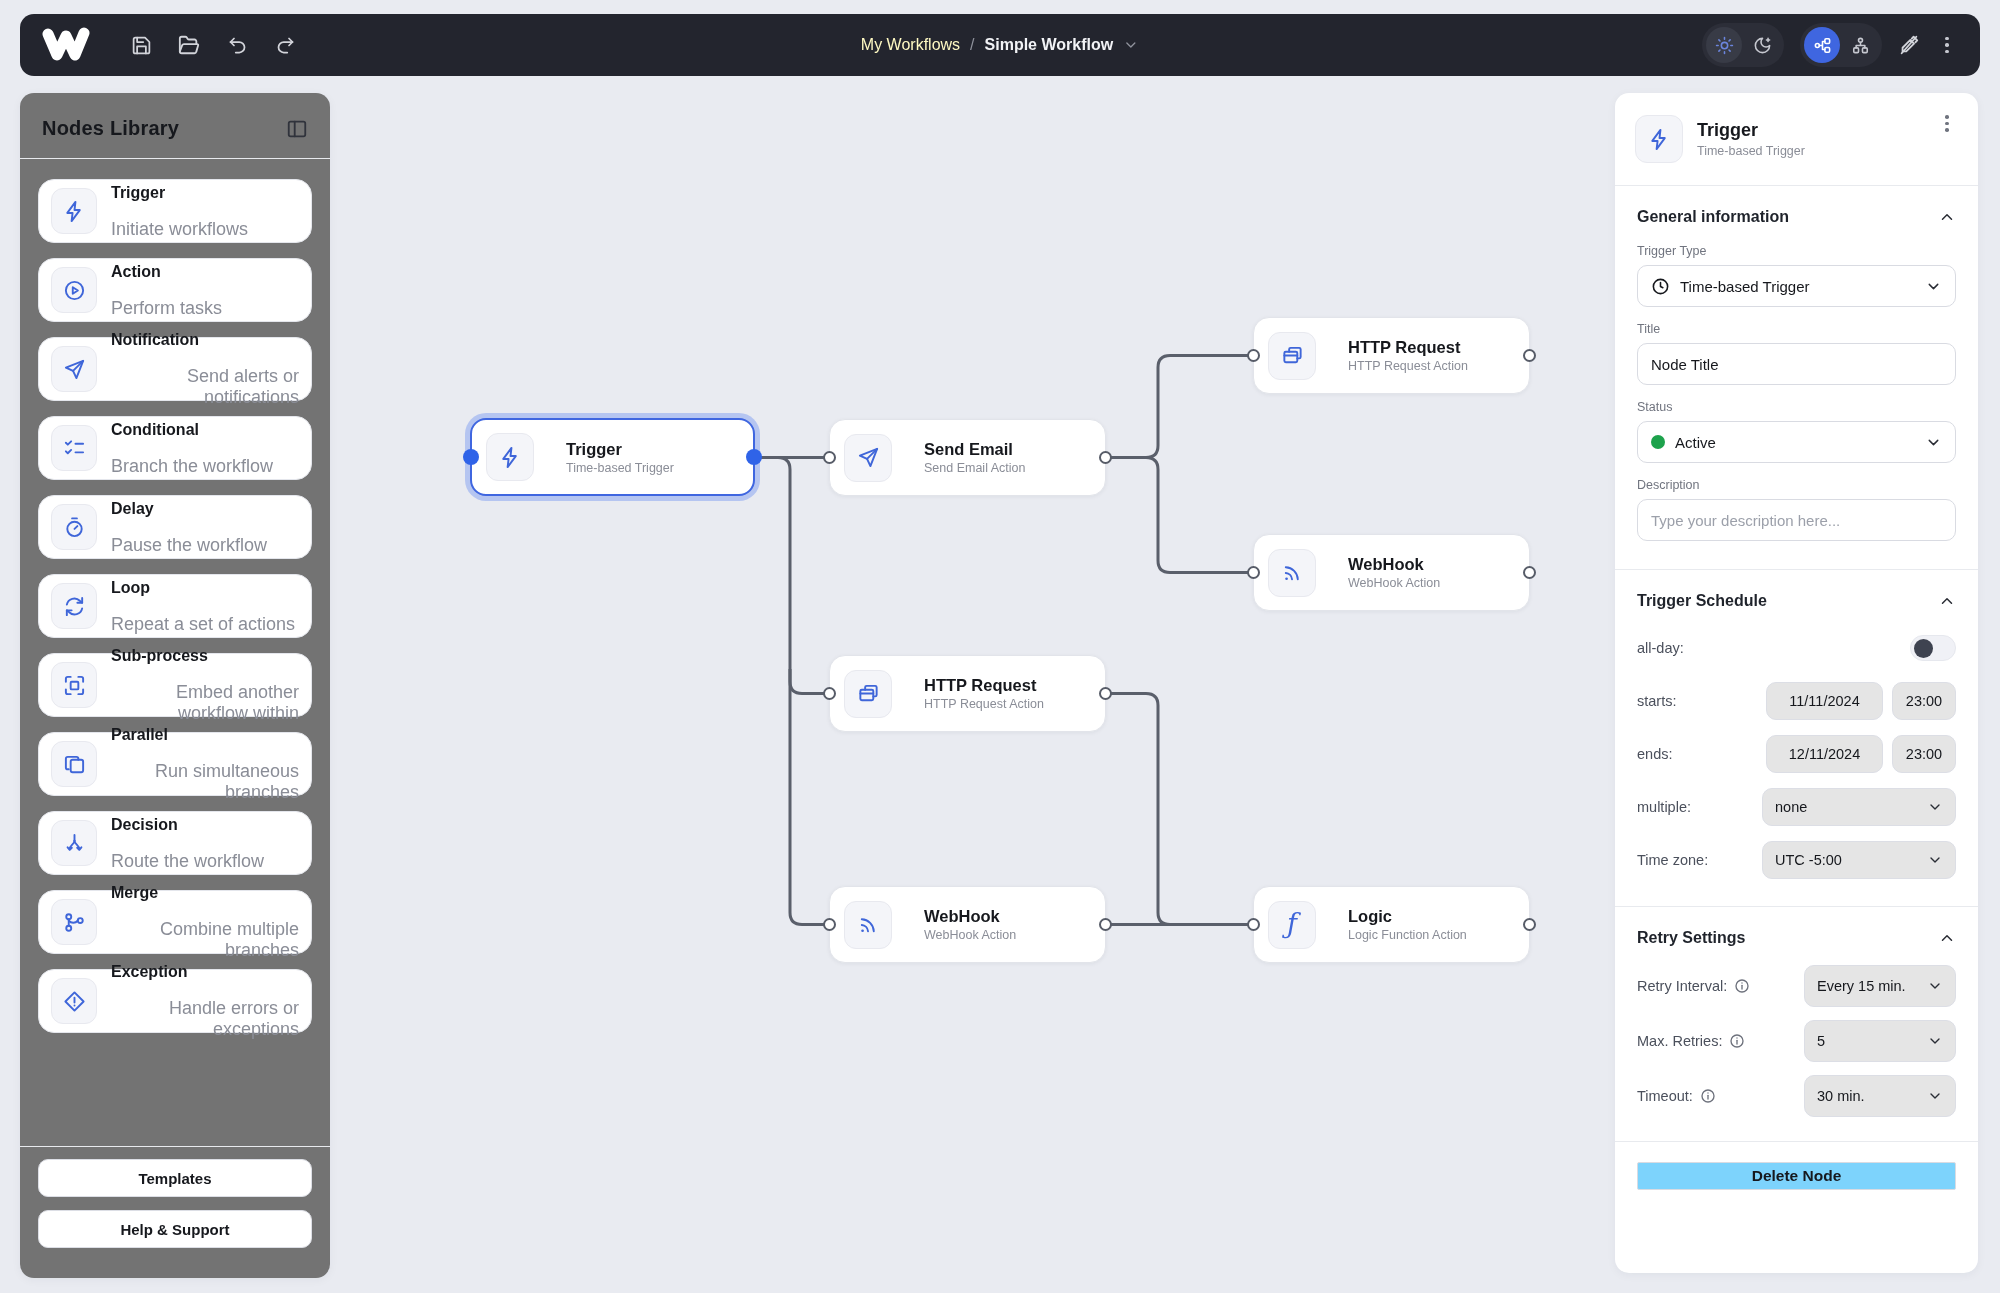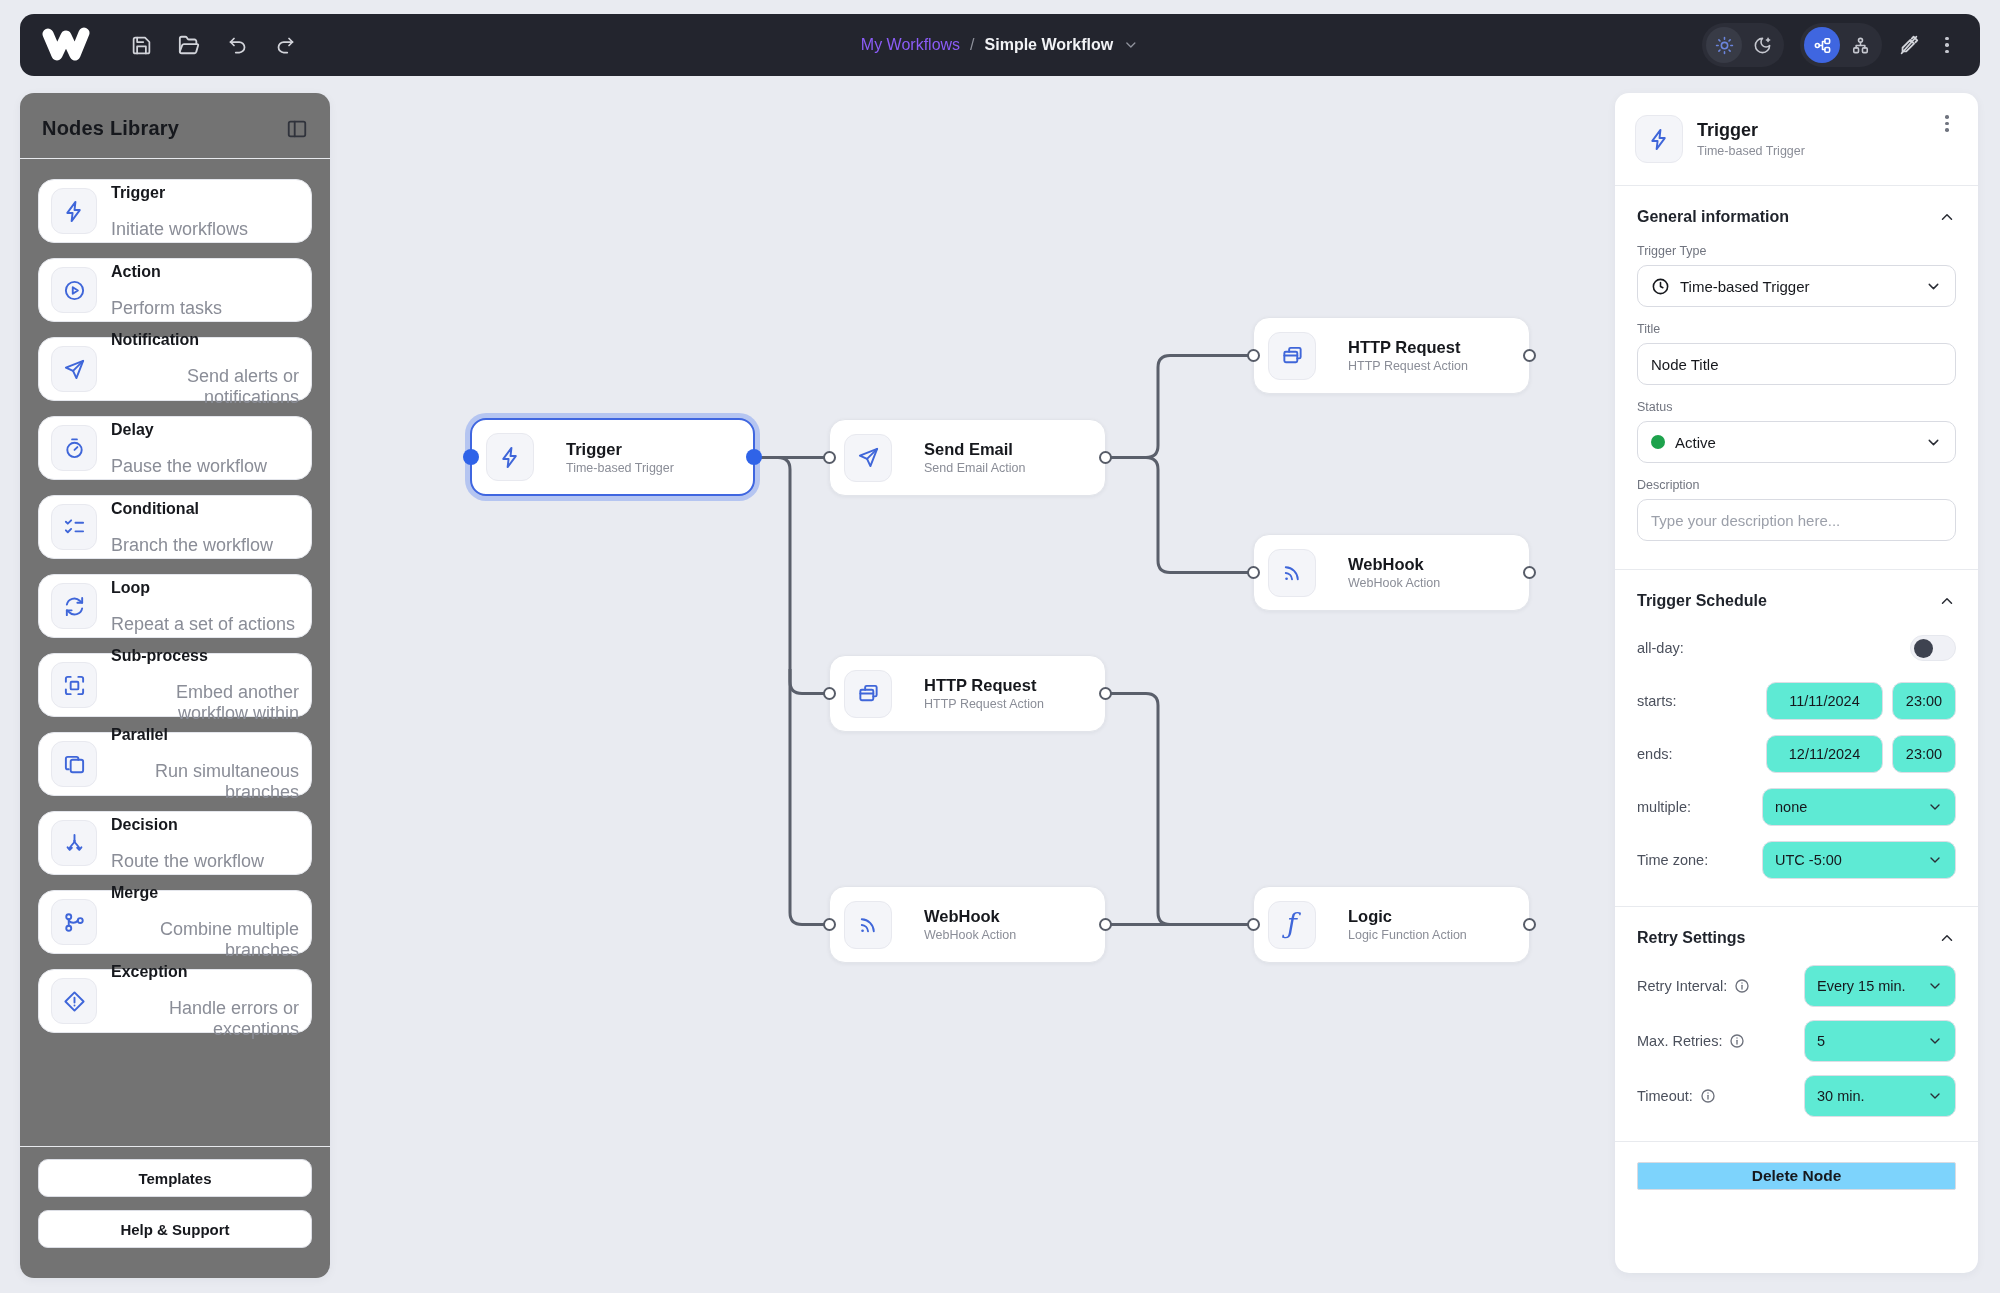--- a/index.html
+++ b/index.html
@@ -19,21 +19,21 @@
     background:#23252e; border-radius:14px;
     display:flex; align-items:center; padding:0 22px;
   }
   .logo { width:54px; height:40px; display:flex; align-items:center; }
   .tb-icons { display:flex; gap:26px; margin-left:34px; }
   .tb-btn { width:22px; height:22px; color:#d2d4da; cursor:pointer; display:flex; align-items:center; justify-content:center; }
   .breadcrumb {
     position:absolute; left:50%; transform:translateX(-50%);
     display:flex; align-items:center; gap:10px; font-size:16px;
   }
-  .bc-parent { color:#8b5cf6; }
+  .bc-parent { color:#fef9c3; }
   .bc-sep { color:#8e919b; }
   .bc-current { color:#f2f3f6; font-weight:600; }
   .bc-chev { color:#8e919b; width:16px; height:16px; }
   .tb-right { margin-left:auto; display:flex; align-items:center; gap:16px; }
   .seg { background:#2c2e38; border-radius:999px; padding:4px; display:flex; gap:2px; }
   .seg-btn { width:36px; height:36px; border-radius:50%; display:flex; align-items:center; justify-content:center; color:#c6c8d0; cursor:pointer; }
   .seg-btn.active-dim { background:#383b46; color:#6b85dd; }
   .seg-btn.active-blue { background:#3f66e0; color:#ffffff; }
   .kebab { display:flex; flex-direction:column; gap:3px; align-items:center; width:22px; cursor:pointer; }
   .kebab i { width:3.5px; height:3.5px; border-radius:50%; background:#c6c8d0; display:block; }
@@ -112,21 +112,21 @@
     border:none; outline:none; font-size:15px; width:100%; font-family:"Liberation Sans", sans-serif; color:#16181d; background:transparent;
   }
   .control input::placeholder { color:#9ca0aa; }
   .dot { width:14px; height:14px; border-radius:50%; flex:none; }
   .clock-ic { width:19px; height:19px; color:#16181d; }
   .srow { display:flex; align-items:center; margin-bottom:13px; min-height:40px; }
   .srow-label { font-size:14.5px; color:#4b505c; display:flex; align-items:center; gap:7px; }
   .srow-ctrls { margin-left:auto; display:flex; gap:9px; align-items:center; }
   .pillbox {
     border:1px solid #dcdee5; border-radius:10px; height:38px; display:flex; align-items:center;
-    justify-content:center; font-size:14.5px; padding:0 10px; cursor:pointer; background:#5eead4;
+    justify-content:center; font-size:14.5px; padding:0 10px; cursor:pointer; background:#e5e5e5;
   }
   .datebox { width:117px; } .timebox { width:64px; }
   .selbox { width:194px; justify-content:flex-start; padding:0 12px; }
   .selbox .chev-dn { margin-left:auto; width:16px; height:16px; color:#2a2d35; }
   .selbox2 { width:152px; height:42px; }
   .toggle { width:46px; height:26px; background:#f0f1f6; border:1px solid #e6e8ee; border-radius:999px; position:relative; cursor:pointer; }
   .toggle .knob { position:absolute; left:3px; top:2.5px; width:19px; height:19px; border-radius:50%; background:#3e4350; }
   .info-ic { width:16px; height:16px; color:#6d717c; }
   .delete-wrap { padding:20px 22px; }
   .delete-btn {
@@ -274,43 +274,43 @@
         </div>
       <div>
           <div class="nc-title">Notification</div>
           <div class="nc-sub">Send alerts or notifications</div>
         </div>
     </div>
 
     <div class="node-card">
       <div class="icbox">
           <svg class="ic" viewBox="0 0 24 24">
-            <circle cx="12" cy="13.5" r="7.5"></circle>
-            <path d="M9.5 2.5h5"></path>
-            <path d="m12 13.5 3-3"></path>
-          </svg>
-        </div>
-      <div>
-          <div class="nc-title">Delay</div>
-          <div class="nc-sub">Pause the workflow</div>
-        </div>
-    </div>
-
-    <div class="node-card">
-      <div class="icbox">
-          <svg class="ic" viewBox="0 0 24 24">
             <path d="m3 6 2 2 3.5-3.5"></path>
             <path d="m3 15 2 2 3.5-3.5"></path>
             <path d="M13 7h8"></path>
             <path d="M13 16h8"></path>
           </svg>
         </div>
       <div>
           <div class="nc-title">Conditional</div>
           <div class="nc-sub">Branch the workflow</div>
+        </div>
+    </div>
+
+    <div class="node-card">
+      <div class="icbox">
+          <svg class="ic" viewBox="0 0 24 24">
+            <circle cx="12" cy="13.5" r="7.5"></circle>
+            <path d="M9.5 2.5h5"></path>
+            <path d="m12 13.5 3-3"></path>
+          </svg>
+        </div>
+      <div>
+          <div class="nc-title">Delay</div>
+          <div class="nc-sub">Pause the workflow</div>
         </div>
     </div>
 
 
     <div class="node-card">
       <div class="icbox">
           <svg class="ic" viewBox="0 0 24 24">
             <path d="M4 10a8 8 0 0 1 13.5-4L20 8"></path>
             <path d="M20 3v5h-5"></path>
             <path d="M20 14a8 8 0 0 1-13.5 4L4 16"></path>

